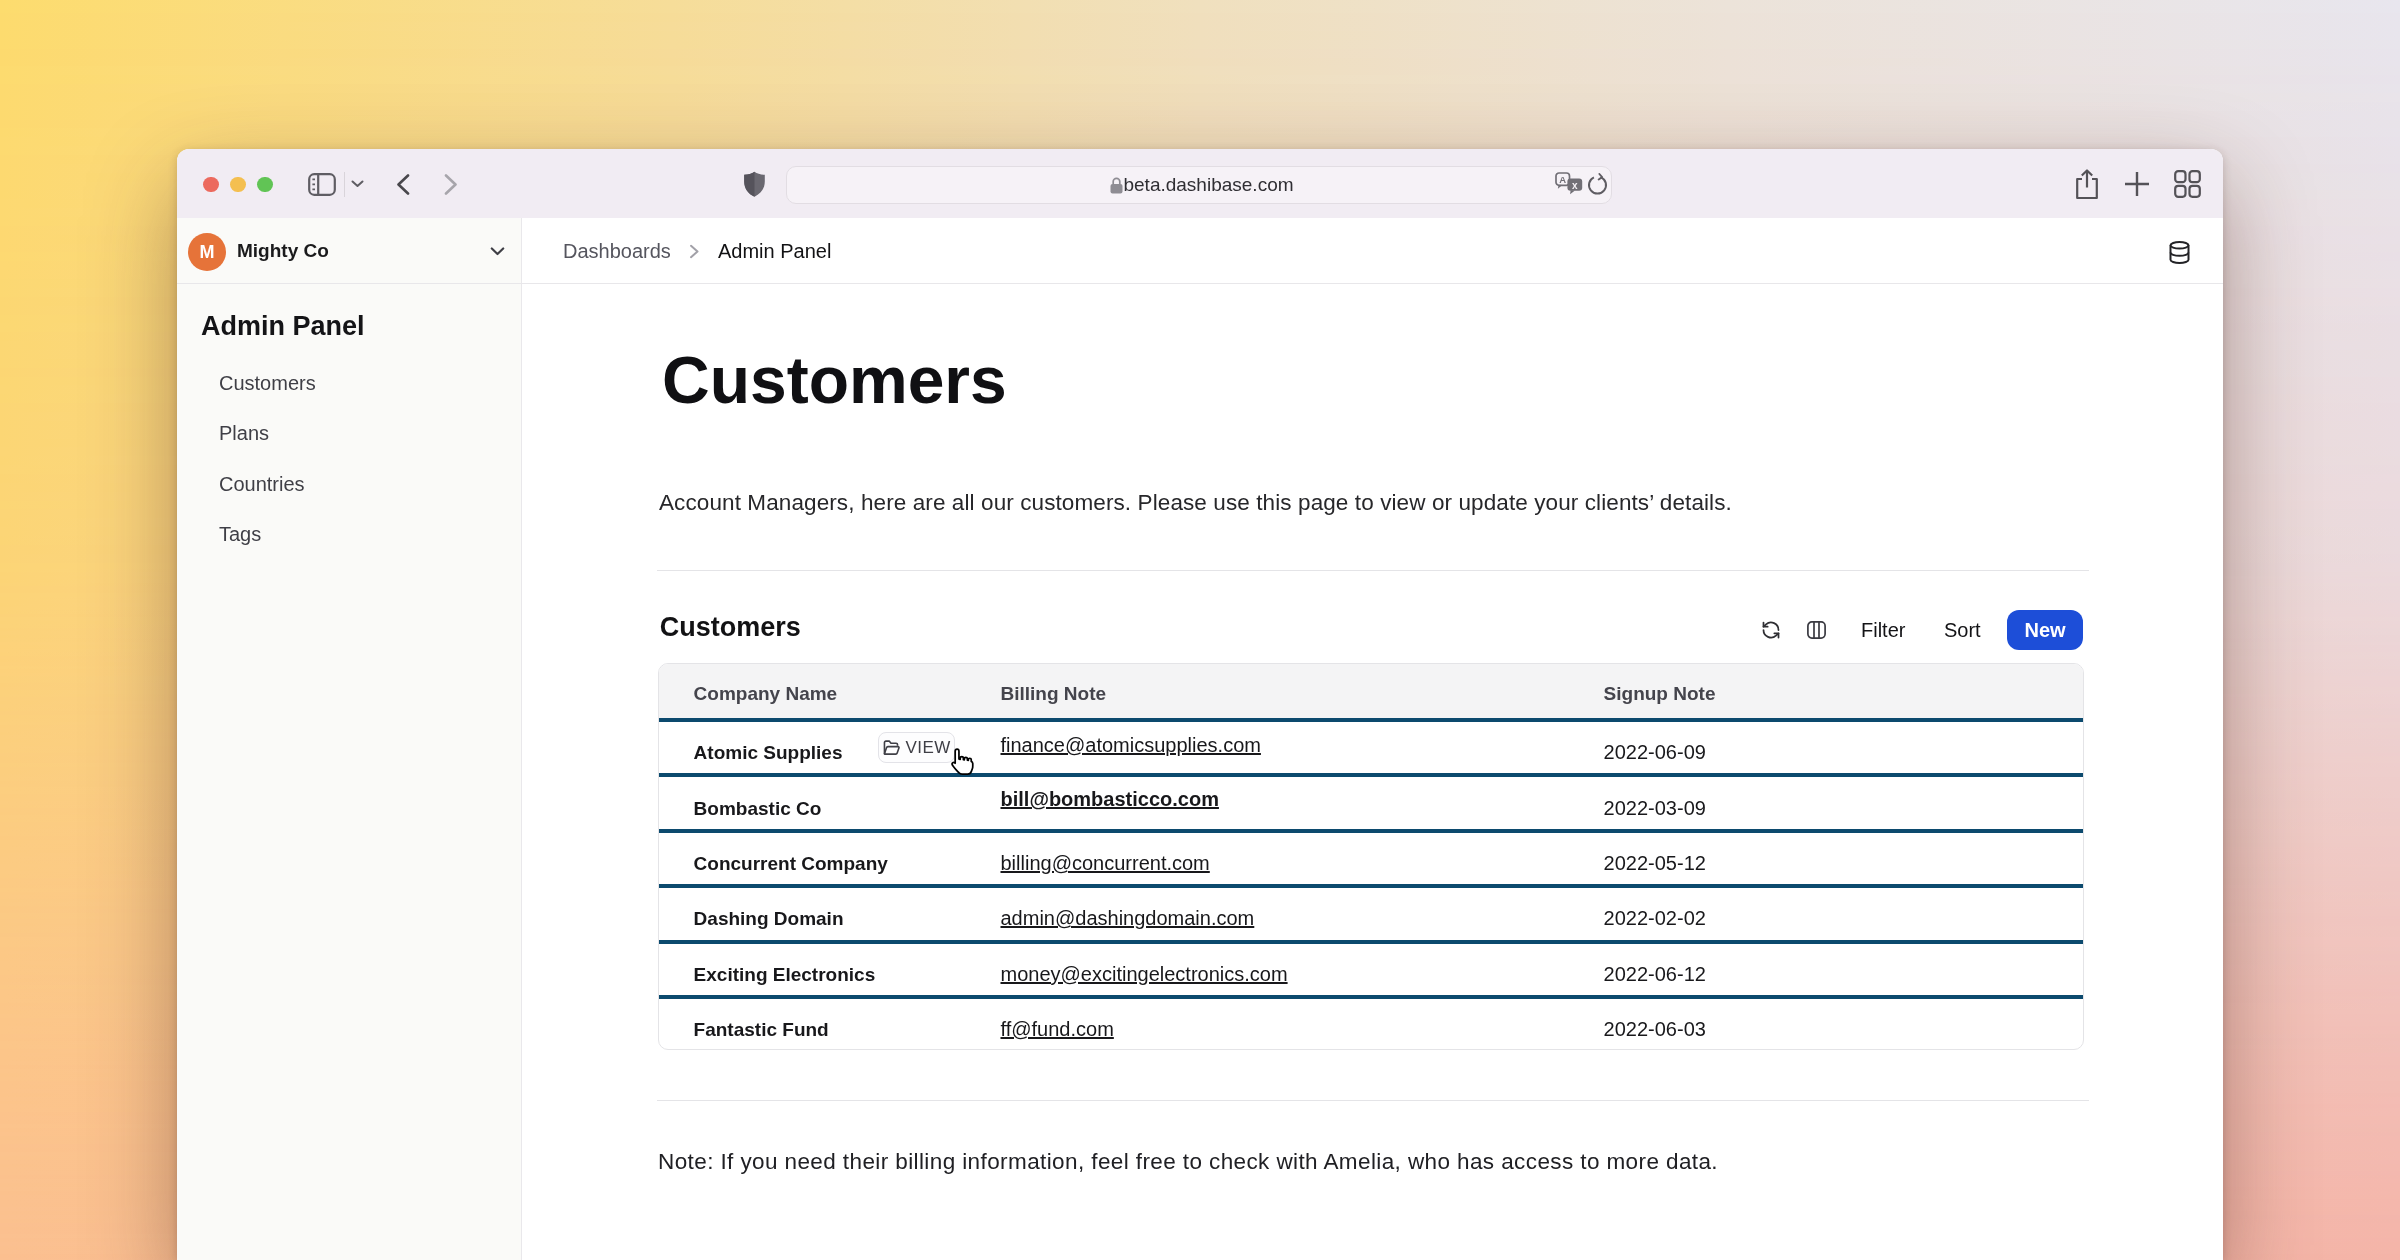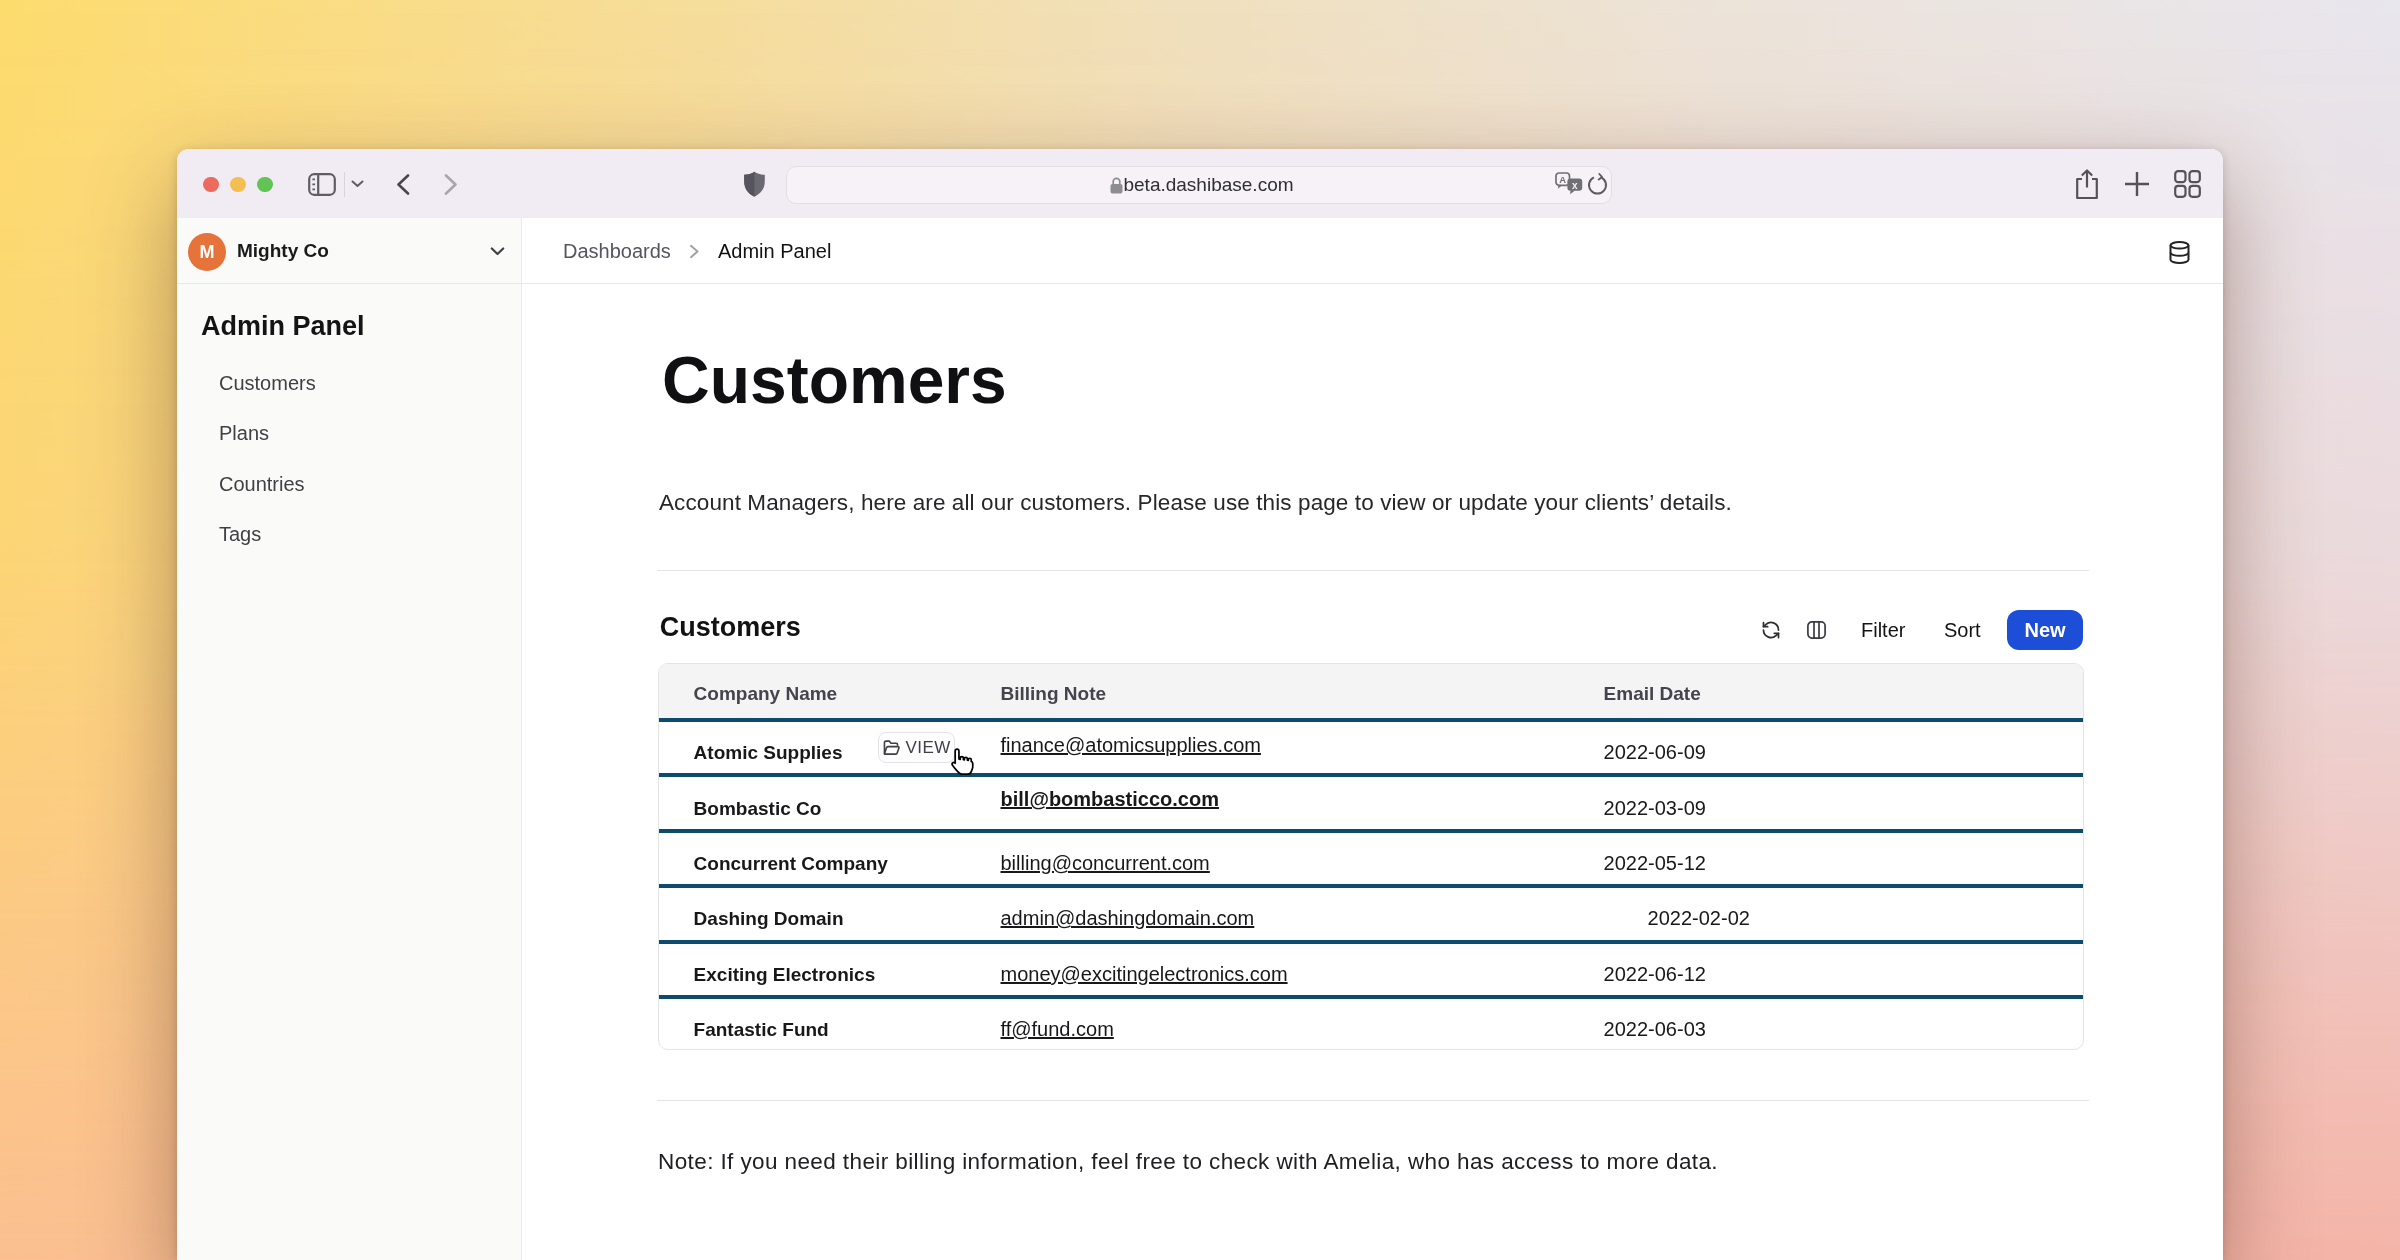--- a/index.html
+++ b/index.html
@@ -183,41 +183,41 @@
     <line x1="12" y1="0.9" x2="12" y2="17.1" stroke="#3A3A41" stroke-width="1.7"></line>
   </svg>
   <div class="abs" style="left:1684px; top:470px; font-size:20px; color:#131316;">Filter</div>
   <div class="abs" style="left:1767px; top:470px; font-size:20px; color:#131316;">Sort</div>
   <div class="newbtn">New</div>
 
   <div class="tbl">
     <div class="thead">
       <div class="abs" style="left:34.6px; top:19px; font-size:19px; font-weight:bold; color:#44444C;">Company Name</div>
       <div class="abs" style="left:341.5px; top:19px; font-size:19px; font-weight:bold; color:#44444C;">Billing Note</div>
-      <div class="abs" style="left:944.6px; top:19px; font-size:19px; font-weight:bold; color:#44444C;">Email Date</div>
+      <div class="abs" style="left:944.6px; top:19px; font-size:19px; font-weight:bold; color:#44444C;">Signup Note</div>
     </div>
     <div class="row" style="top:54px;">
       <div class="cname" style="top:20.2px;">Atomic Supplies</div>
       <div class="cemail" style="top:12px;">finance@atomicsupplies.com</div>
       <div class="cdate" style="top:19.3px;">2022-06-09</div>
     </div>
     <div class="row" style="top:109.4px;">
       <div class="cname" style="top:20.2px;">Bombastic Co</div>
       <div class="cemail" style="top:11px;font-weight:bold;">bill@bombasticco.com</div>
       <div class="cdate" style="top:19.3px;">2022-03-09</div>
     </div>
     <div class="row" style="top:164.8px;">
       <div class="cname" style="top:20.2px;">Concurrent Company</div>
       <div class="cemail" style="top:19.3px;">billing@concurrent.com</div>
       <div class="cdate" style="top:19.3px;">2022-05-12</div>
     </div>
     <div class="row" style="top:220.2px;">
       <div class="cname" style="top:20.2px;">Dashing Domain</div>
       <div class="cemail" style="top:19.3px;">admin@dashingdomain.com</div>
-      <div class="cdate" style="top:19.3px;margin-left:44px;">2022-02-02</div>
+      <div class="cdate" style="top:19.3px;">2022-02-02</div>
     </div>
     <div class="row" style="top:275.6px;">
       <div class="cname" style="top:20.2px;">Exciting Electronics</div>
       <div class="cemail" style="top:19.3px;">money@excitingelectronics.com</div>
       <div class="cdate" style="top:19.3px;">2022-06-12</div>
     </div>
     <div class="row" style="top:331px;">
       <div class="cname" style="top:20.2px;">Fantastic Fund</div>
       <div class="cemail" style="top:19.3px;">ff@fund.com</div>
       <div class="cdate" style="top:19.3px;">2022-06-03</div>

